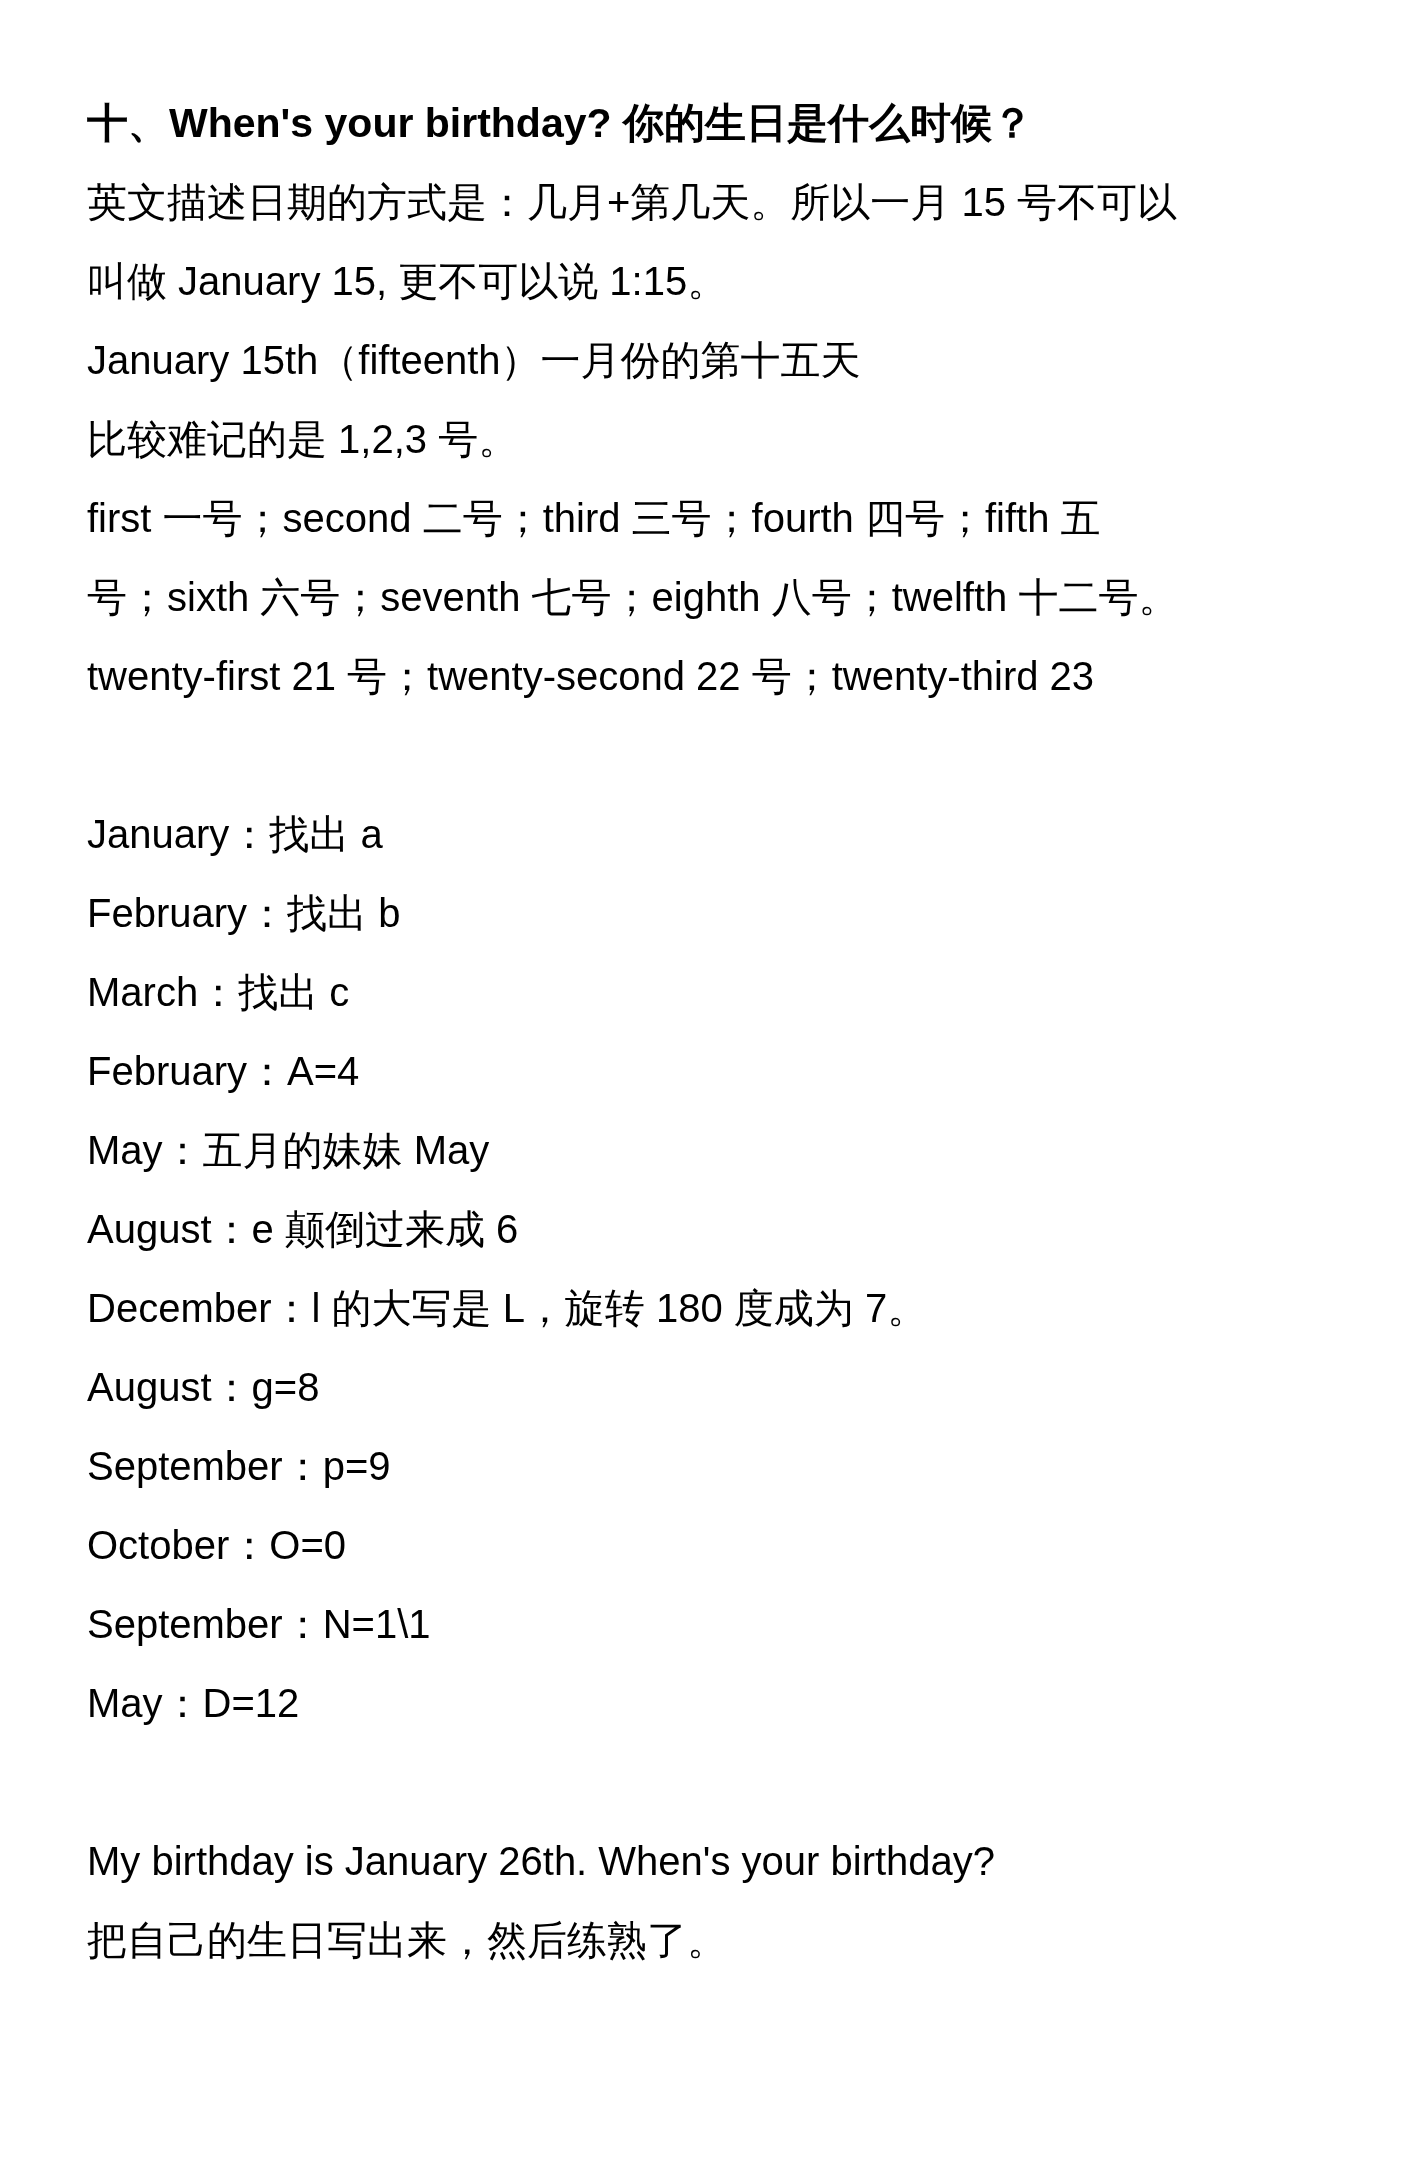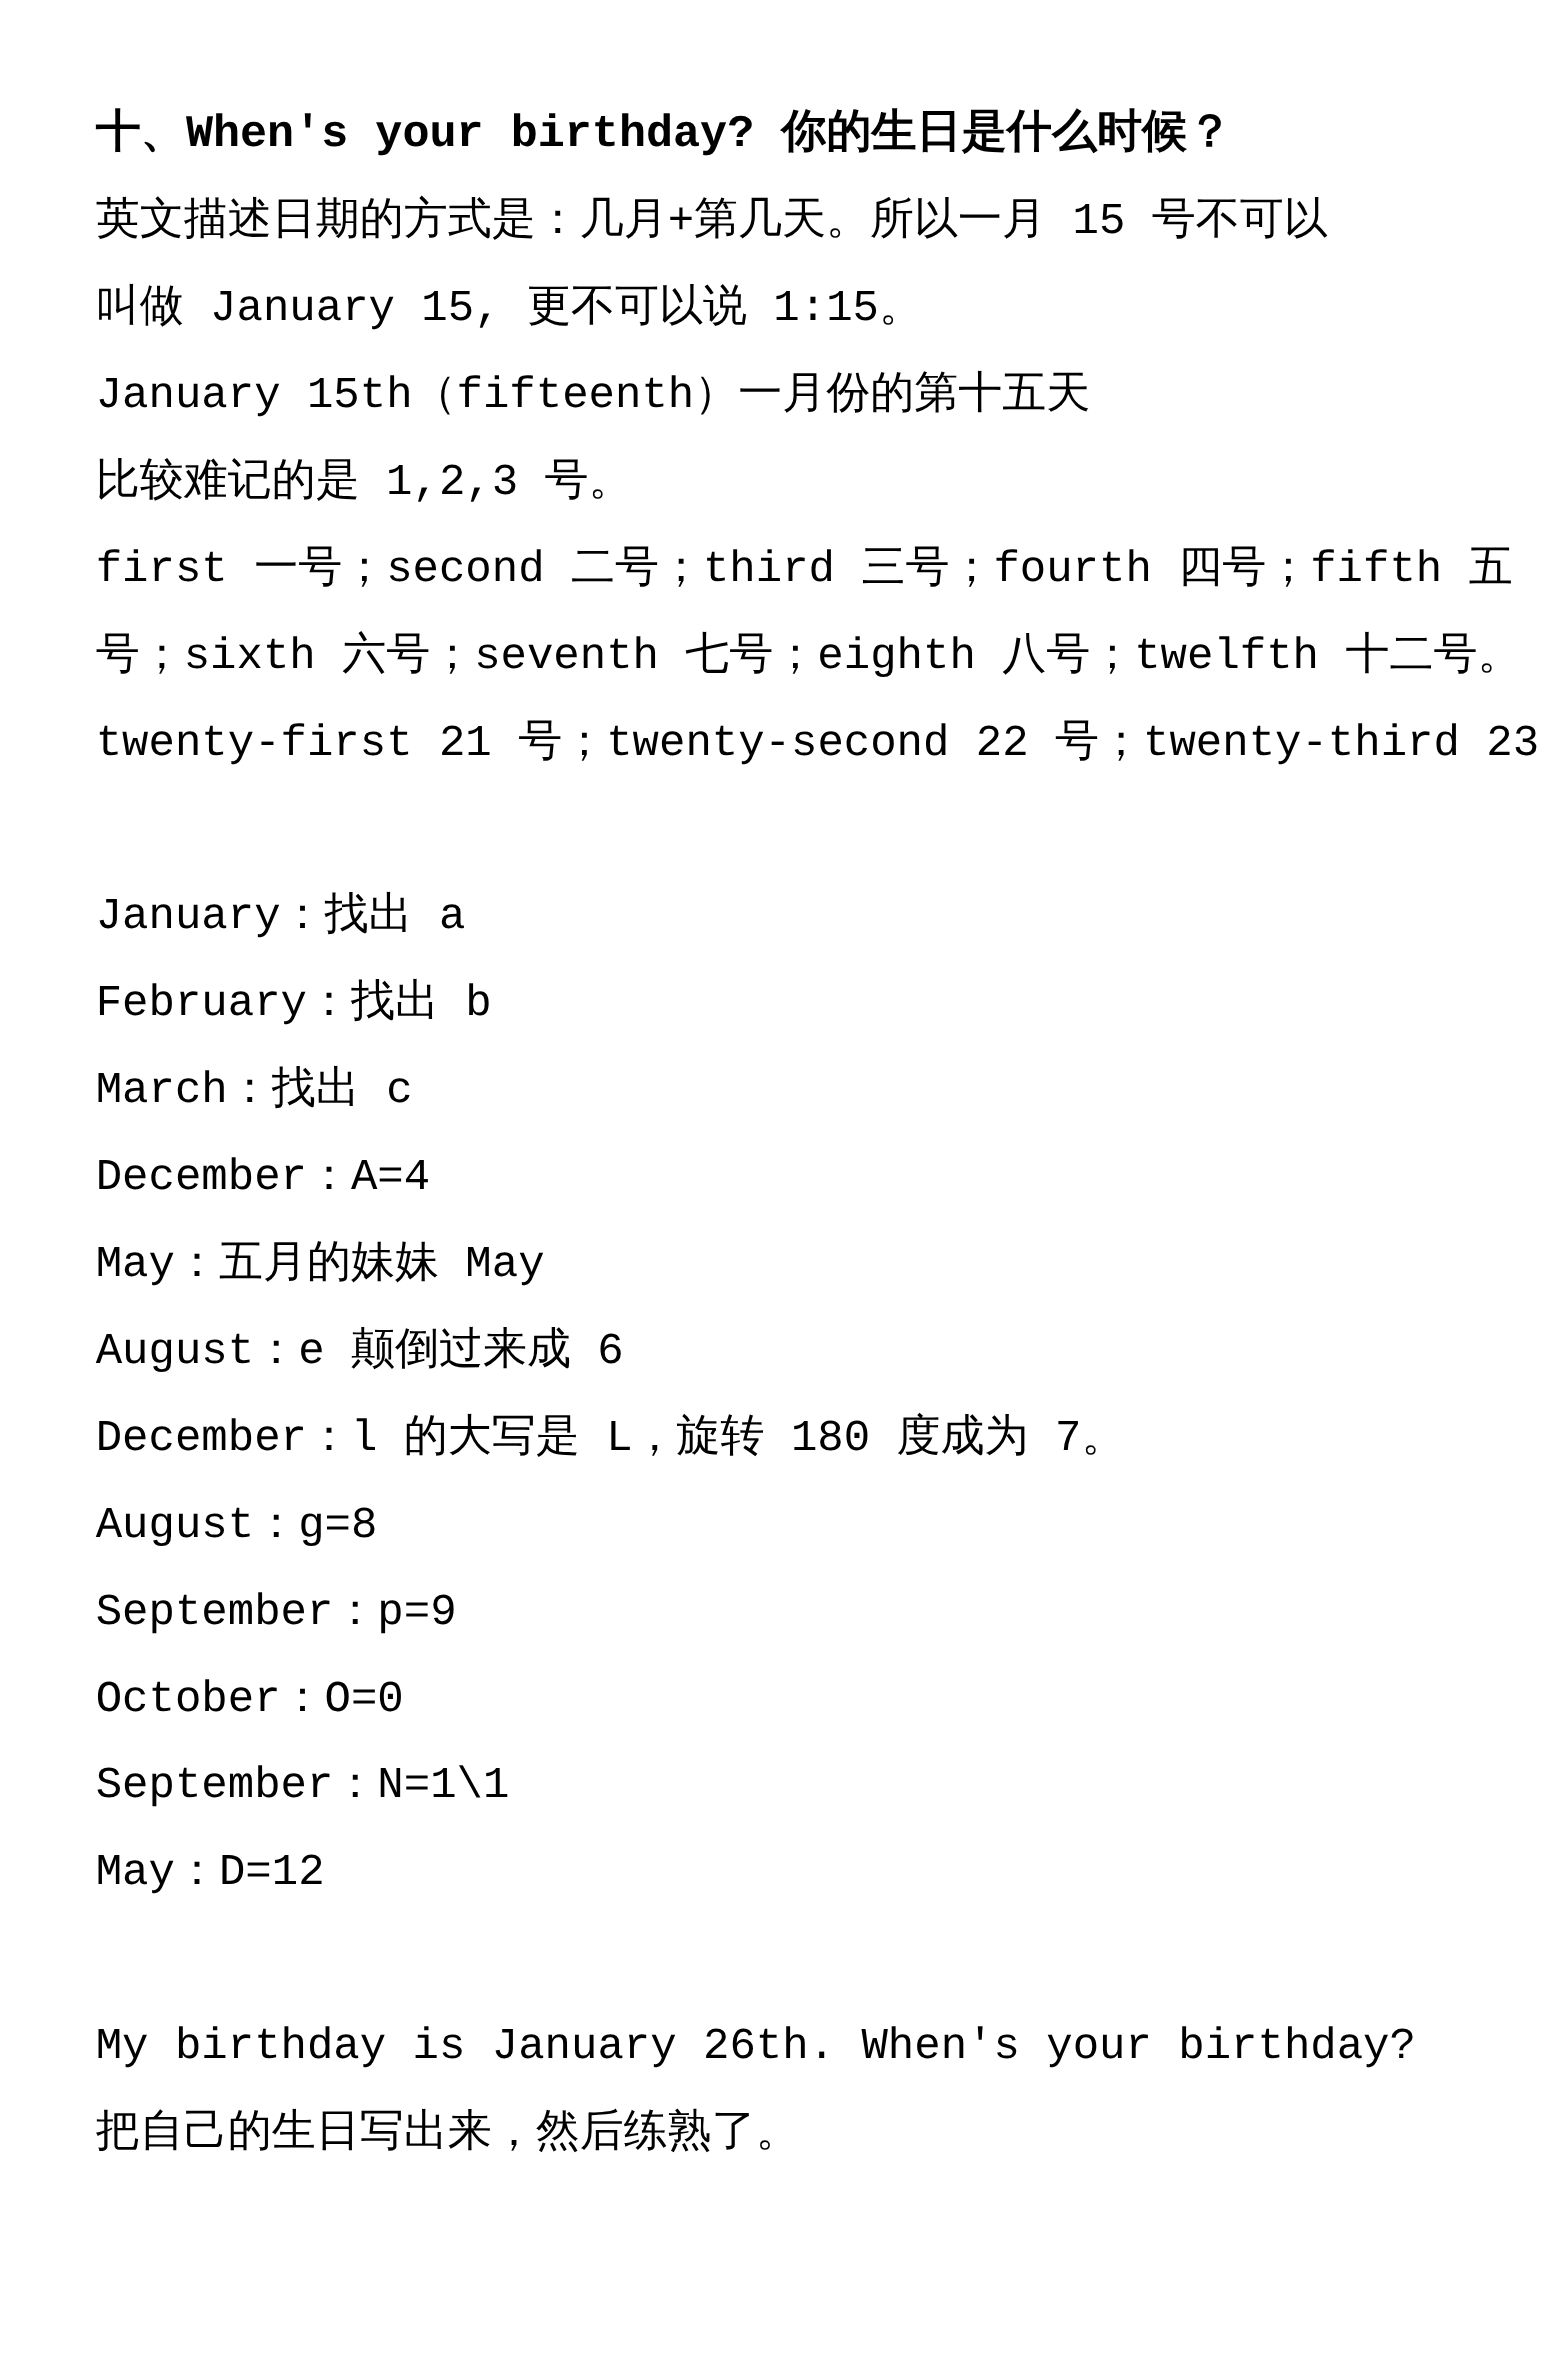--- a/index.html
+++ b/index.html
@@ -8,21 +8,21 @@
     background: #ffffff;
   }
   .page {
     position: relative;
     width: 1417px;
     height: 2159px;
     box-sizing: border-box;
     padding: 84px 80px 0 87px;
     background: #ffffff;
     color: #000000;
-    font-family: Liberation Mono, monospace;
+    font-family: Liberation Sans, sans-serif;
     font-size: 40px;
     line-height: 79px;
     overflow: hidden;
   }
   .doc-title {
     margin: 0;
     font-size: 41px;
     font-weight: 700;
     line-height: 79px;
     white-space: nowrap;
@@ -55,21 +55,21 @@
   <div class="text-line">first  一号；second 二号；third 三号；fourth 四号；fifth 五</div>
   <div class="text-line">号；sixth 六号；seventh 七号；eighth 八号；twelfth 十二号。</div>
   <div class="text-line">twenty-first 21 号；twenty-second 22 号；twenty-third 23</div>
 
   <div class="spacer"></div>
 
 
   <div class="text-line">January：找出 a</div>
   <div class="text-line">February：找出 b</div>
   <div class="text-line">March：找出 c</div>
-  <div class="text-line">December：A=4</div>
+  <div class="text-line">February：A=4</div>
   <div class="text-line">May：五月的妹妹 May</div>
   <div class="text-line">August：e 颠倒过来成 6</div>
   <div class="text-line">December：l 的大写是 L，旋转 180 度成为 7。</div>
   <div class="text-line">August：g=8</div>
   <div class="text-line">September：p=9</div>
   <div class="text-line">October：O=0</div>
   <div class="text-line">September：N=1\1</div>
   <div class="text-line">May：D=12</div>
 
   <div class="spacer"></div>

